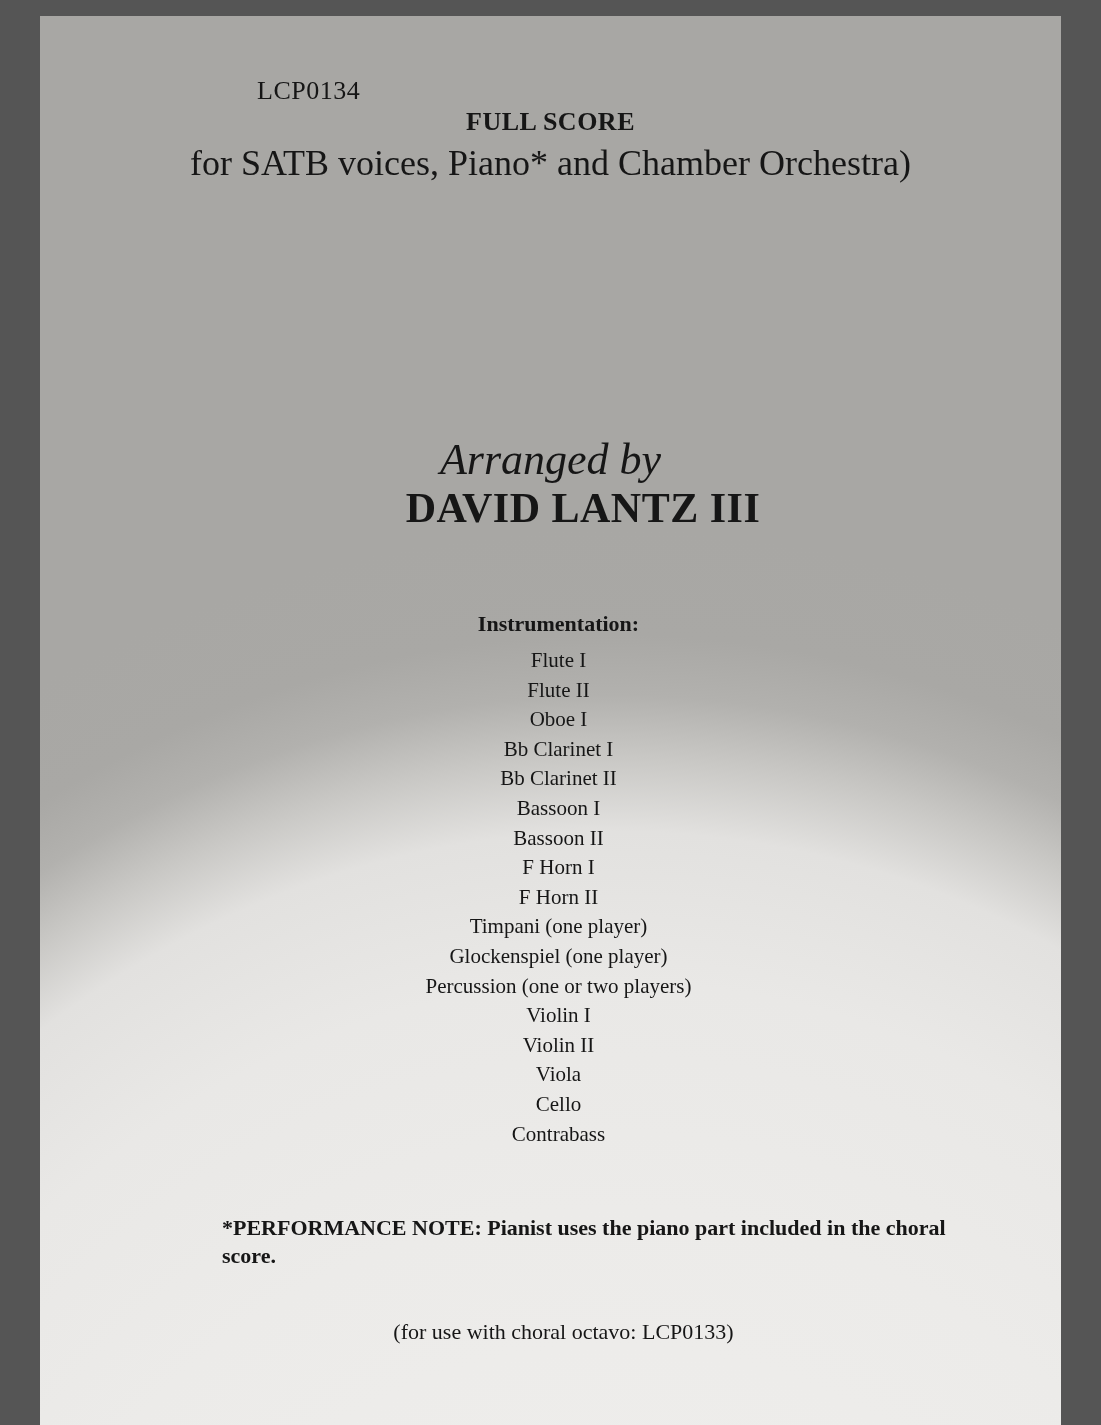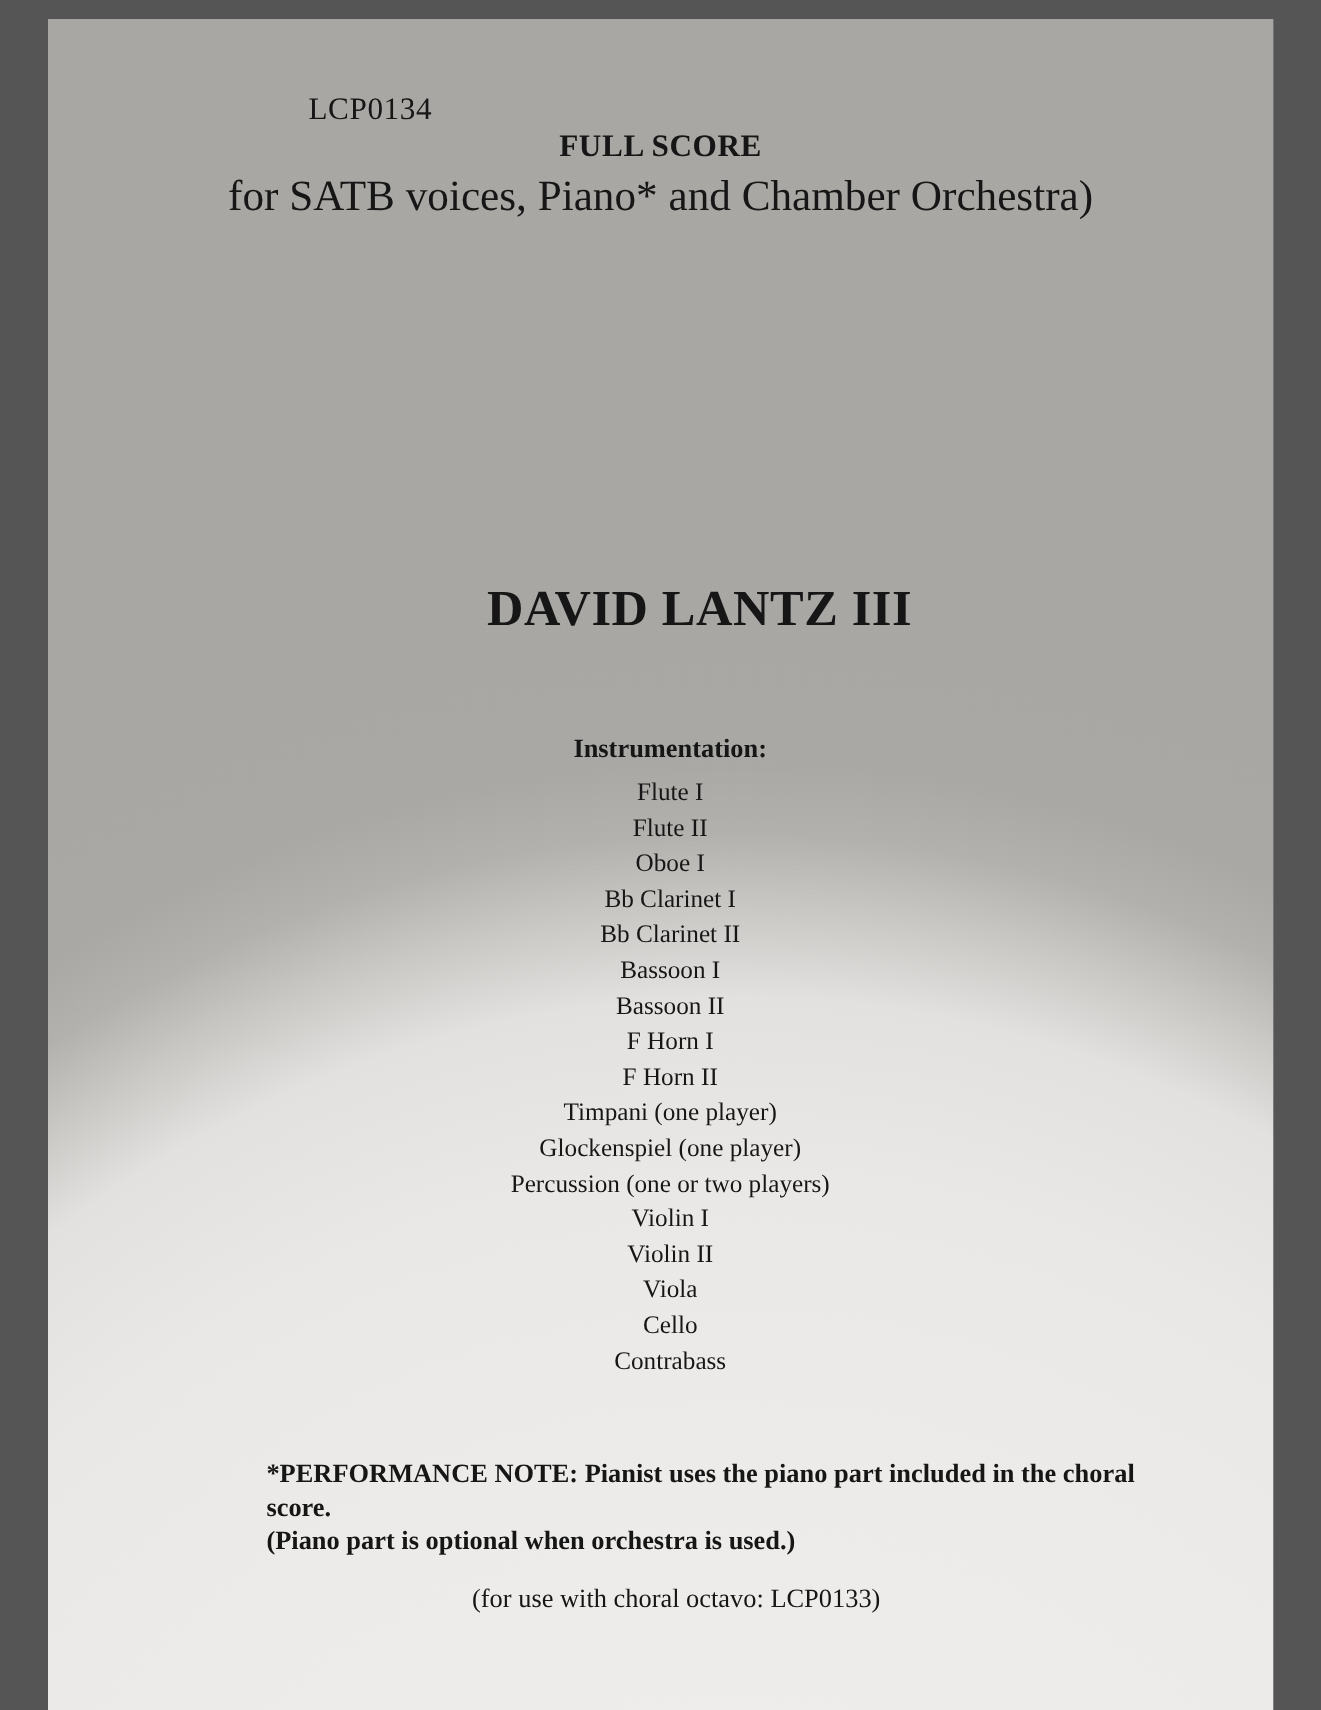--- a/index.html
+++ b/index.html
@@ -131,20 +131,21 @@
 <div class="page">
   <div class="grain"></div>
 
   <div class="catalog">LCP0134</div>
 
   <div class="score-type">FULL SCORE</div>
 
   <div class="subtitle">for SATB voices, Piano* and Chamber Orchestra)</div>
 
 
+  <div class="arranged-by">Arranged by</div>
 
   <div class="arranger-name">DAVID LANTZ III</div>
 
   <div class="instrumentation">
     <div class="instr-heading">Instrumentation:</div>
     <div class="instr-list">
       <div class="instr-item">Flute I</div>
       <div class="instr-item">Flute II</div>
       <div class="instr-item">Oboe I</div>
       <div class="instr-item">Bb Clarinet I</div>
@@ -159,17 +160,16 @@
       <div class="instr-item">Violin I</div>
       <div class="instr-item">Violin II</div>
       <div class="instr-item">Viola</div>
       <div class="instr-item">Cello</div>
       <div class="instr-item">Contrabass</div>
     </div>
   </div>
 
   <div class="perf-note">
     <div>*PERFORMANCE NOTE: Pianist uses the piano part included in the choral score.</div>
-    <div>(Piano part is optional when orchestra is used.)</div>
   </div>
 
   <div class="octavo-note">(for use with choral octavo: LCP0133)</div>
 </div>
 
 </body></html>

